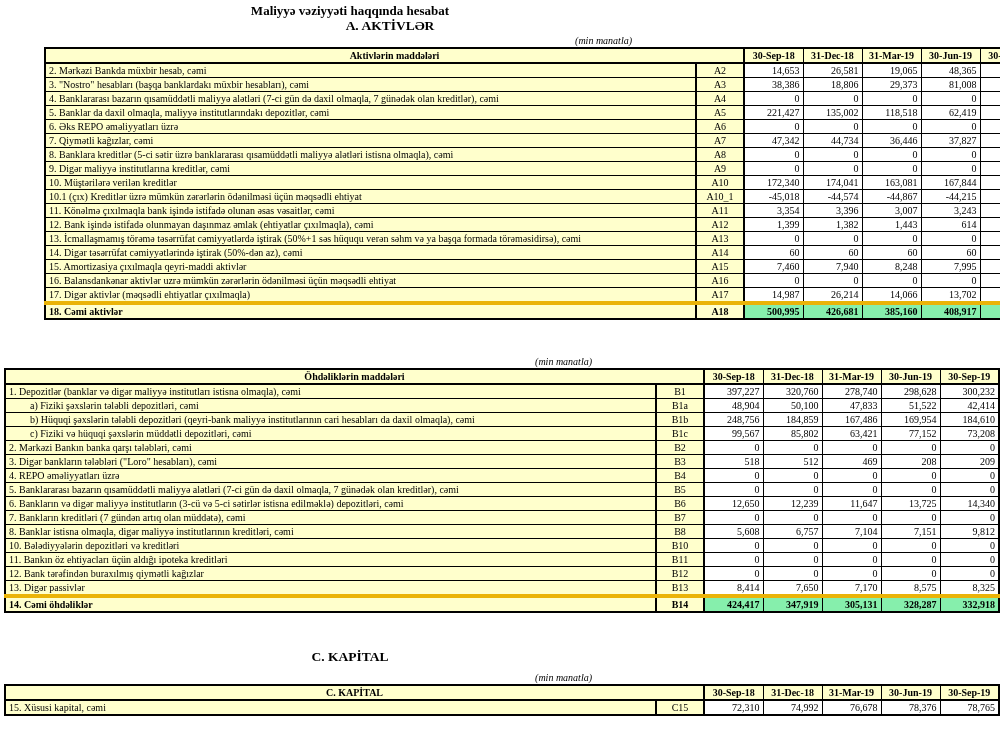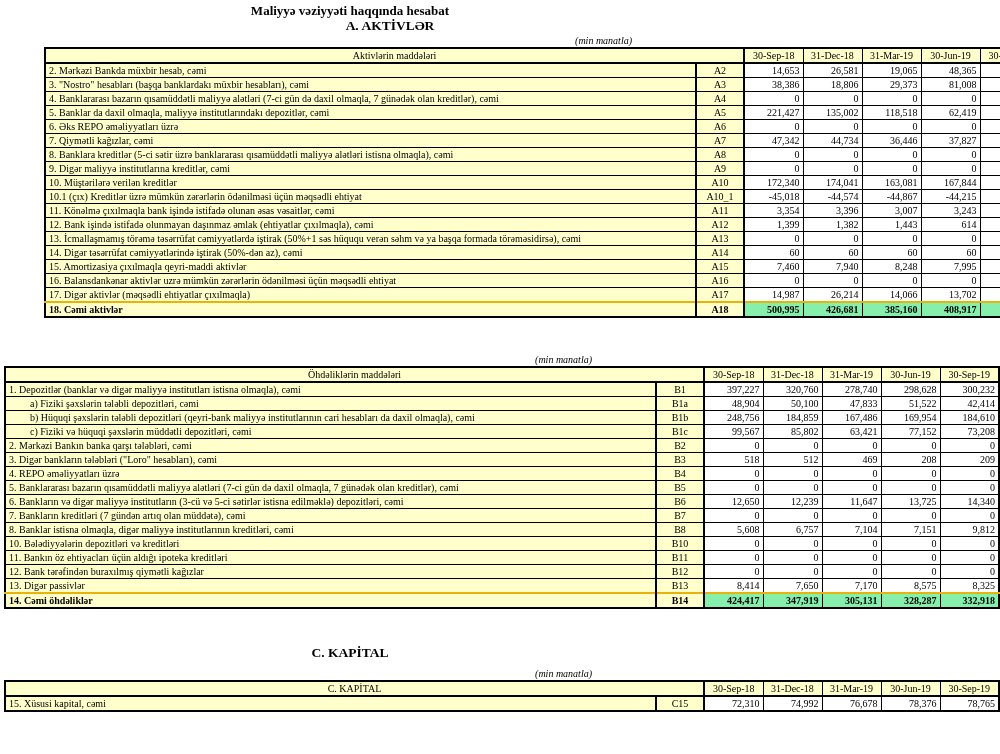--- a/index.html
+++ b/index.html
@@ -6,27 +6,27 @@
   body { width:1000px; font-family:"Liberation Serif", serif; color:#000; }
   .page { width:1000px; min-height:754px; box-sizing:border-box; padding:4px 0 0 0; }
   .doc-title { width:700px; text-align:center; font-weight:bold; font-size:13px; line-height:14px; }
   .section { margin-top:36px; }
   .section.first { margin-top:0;padding-left:40px; }
   .section-heading { width:700px; text-align:center; font-weight:bold; font-size:13.5px; line-height:15px; margin-bottom:8px; }
   .section.first .section-heading { margin-bottom:2px; }
   .unit-note { width:592px; text-align:right; font-style:italic; font-size:10px; line-height:11px; margin-bottom:1px; }
   table.report-table { border-collapse:collapse; table-layout:fixed; width:996px; margin-left:4px; border:2px solid #000; }
   .report-table th, .report-table td { border:1px solid #000; font-size:10px; line-height:11px; padding:0 3px; height:13px; overflow:hidden; white-space:nowrap; }
-  .report-table thead th { background:#FFFFCC; font-weight:normal; text-align:center; border-bottom:2px solid #000; }
+  .report-table thead th { background:#FFFFCC; font-weight:bold; text-align:center; border-bottom:2px solid #000; }
   td.label { background:#FFFFCC; text-align:left; }
   td.label.indent { padding-left:24px; }
   td.code { background:#FFFFCC; text-align:center; border-left:2px solid #000; border-right:2px solid #000; }
   th.items-header { border-right:2px solid #000; }
   td.val { background:#ffffff; text-align:right; }
-  tr.total td { font-weight:bold; border-top:2px solid #eab308; }
+  tr.total td { font-weight:bold; border-top:4px solid #eab308; }
   tr.total td.val { background:#86efac; }
 </style>
 </head>
 <body>
 
 <div class="page">
   <div class="doc-title">Maliyyə vəziyyəti haqqında hesabat</div>
   <div id="sections">
       <div class="section first">
         <div class="section-heading">A. AKTİVLƏR</div>

